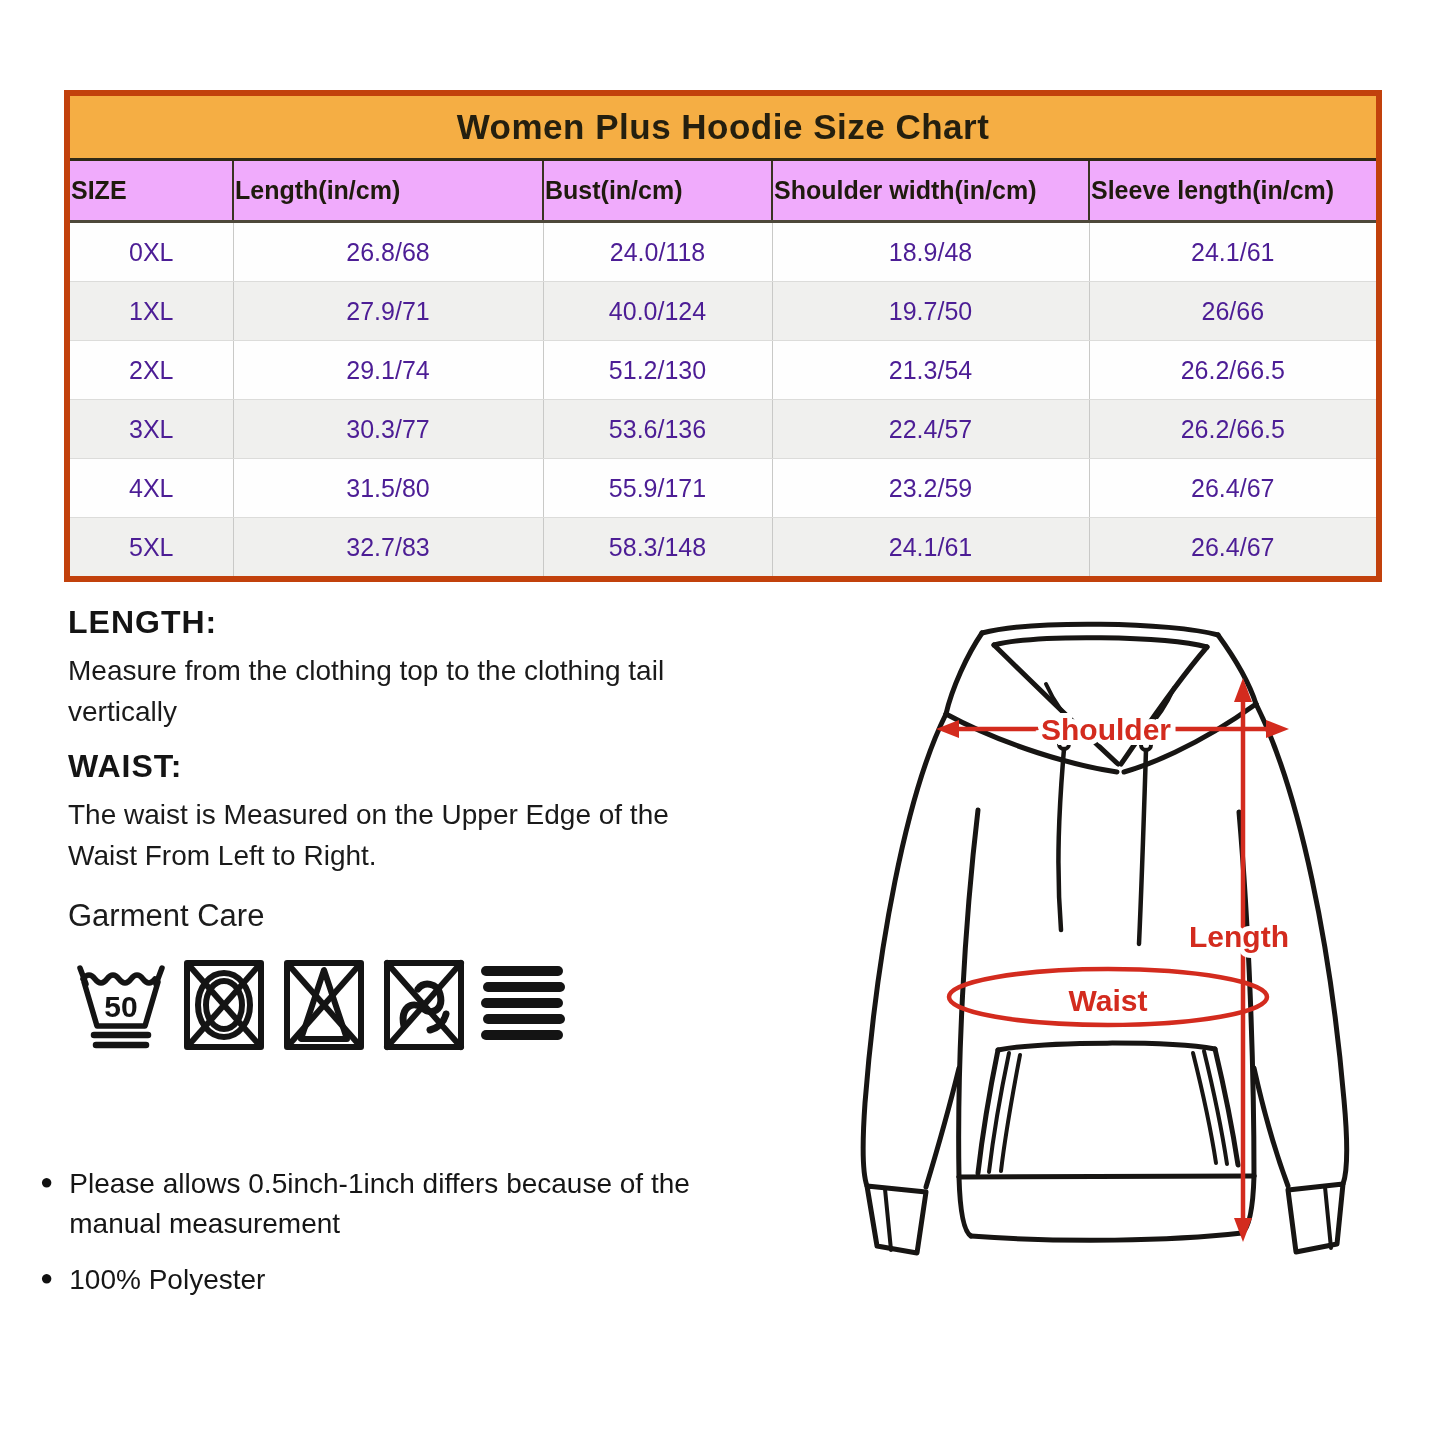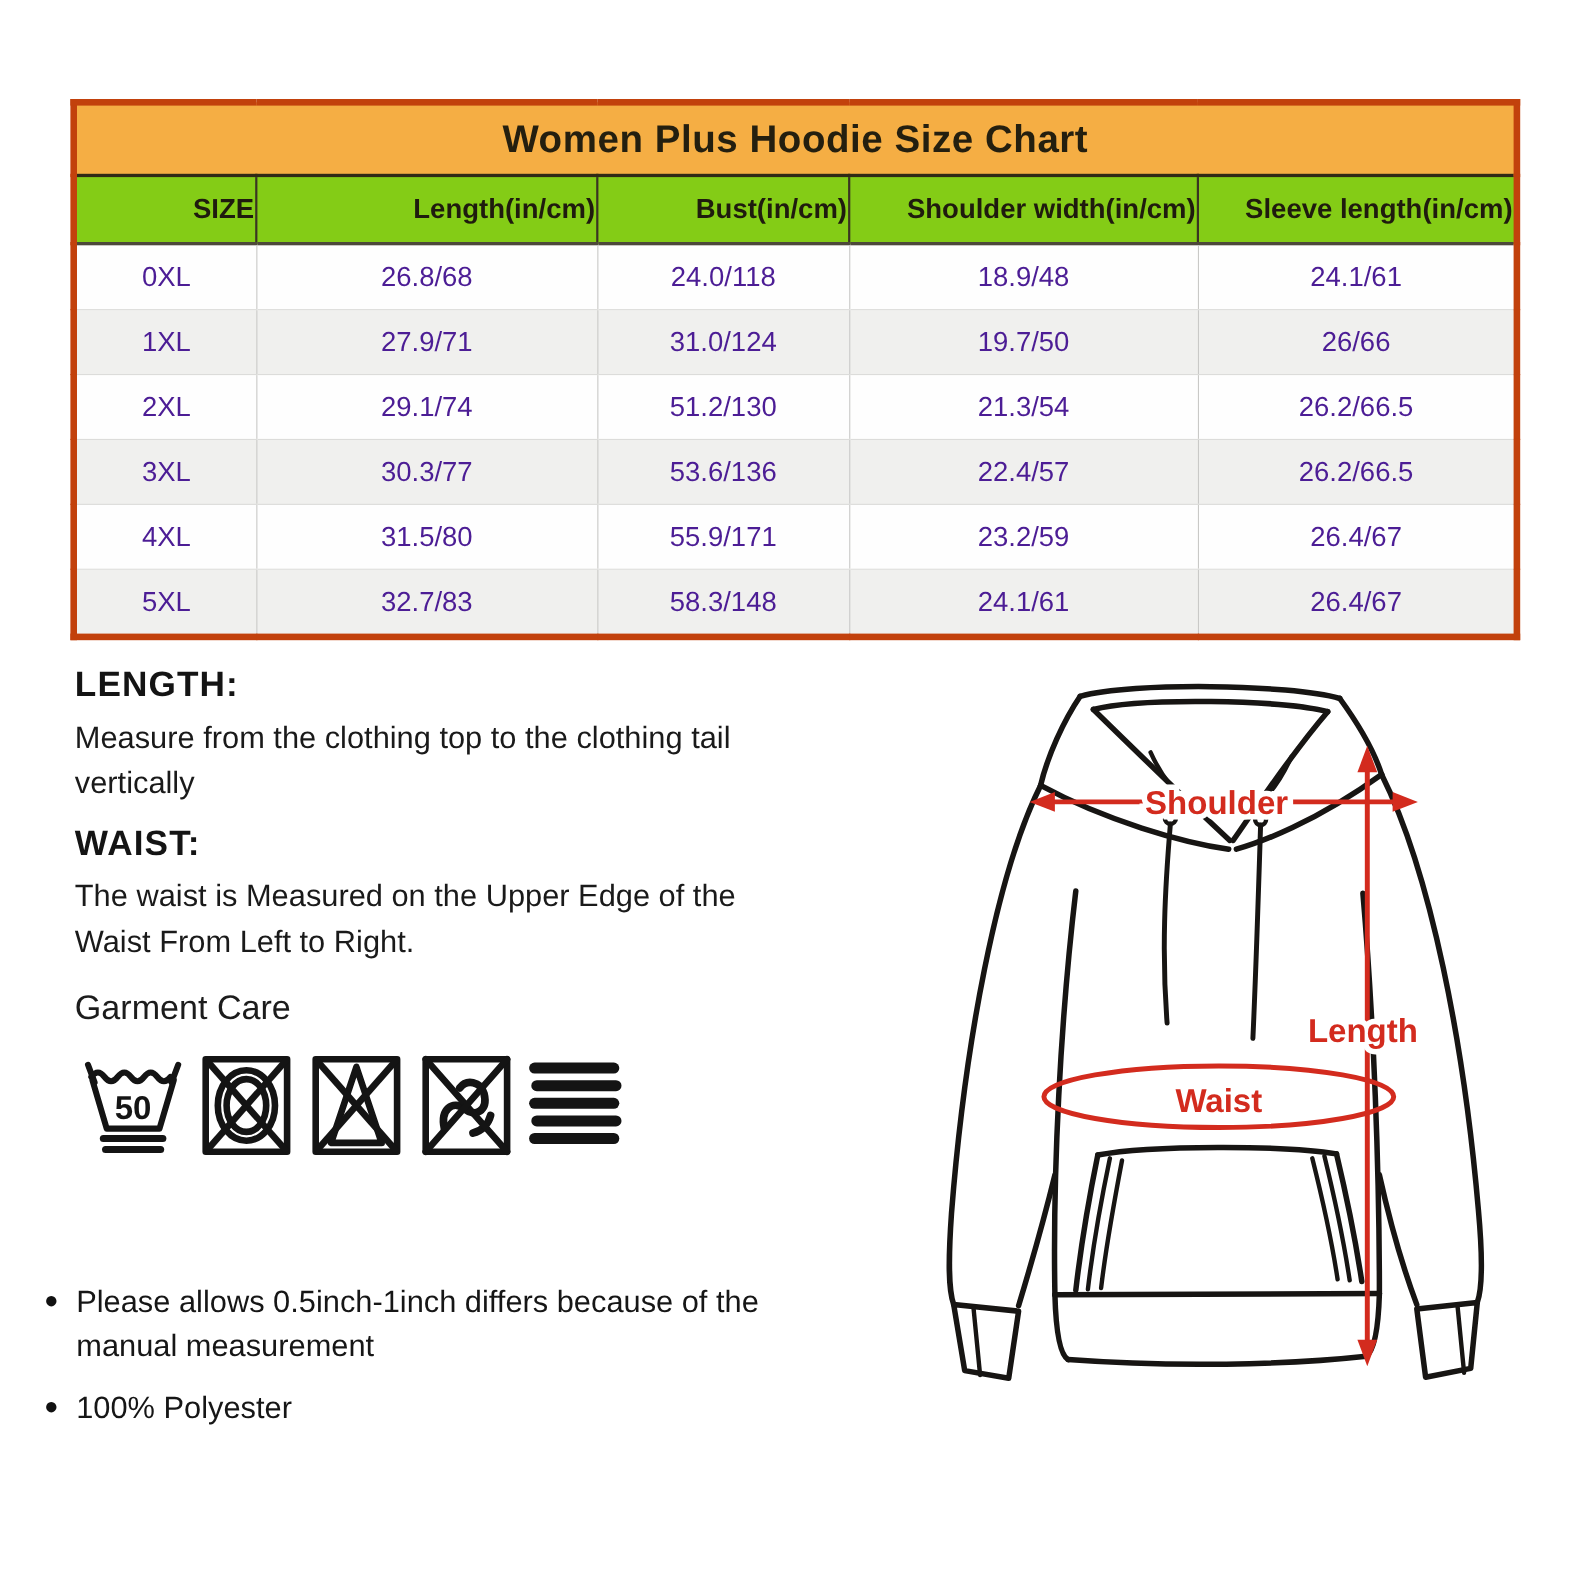--- a/index.html
+++ b/index.html
@@ -15,22 +15,22 @@
     position:absolute;left:64px;top:90px;width:1312px;
     border-collapse:collapse;table-layout:fixed;
     border:6px solid #c2410c;
   }
   .title-row th{
     background:#F5AE44;height:60px;font-size:35px;font-weight:bold;
     color:#241f0f;text-align:center;border-bottom:3px solid #2f2a16;
     letter-spacing:0.5px;
   }
   .head-row th{
-    background:#84cc16;height:57px;font-size:25px;font-weight:bold;
-    color:#1f1b0e;text-align:right;
+    background:#f0abfc;height:57px;font-size:25px;font-weight:bold;
+    color:#1f1b0e;text-align:left;
     border-left:2px solid #3a3422;border-bottom:3px solid #4d483a;
   }
   .head-row th:first-child{border-left:none;}
   tbody td{
     height:56px;text-align:center;font-size:25px;color:#4c1d95;
     border-left:1px solid #c9c9c7;border-bottom:1px solid #dcdcda;
     background:#fefefe;
   }
   tbody td:first-child{border-left:none;}
   tbody tr.alt td{background:#F0F0EE;}
@@ -86,21 +86,21 @@
       <tr>
         <td>0XL</td>
         <td>26.8/68</td>
         <td>24.0/118</td>
         <td>18.9/48</td>
         <td>24.1/61</td>
       </tr>
       <tr class="alt">
         <td>1XL</td>
         <td>27.9/71</td>
-        <td>31.0/124</td>
+        <td>40.0/124</td>
         <td>19.7/50</td>
         <td>26/66</td>
       </tr>
       <tr>
         <td>2XL</td>
         <td>29.1/74</td>
         <td>51.2/130</td>
         <td>21.3/54</td>
         <td>26.2/66.5</td>
       </tr>

